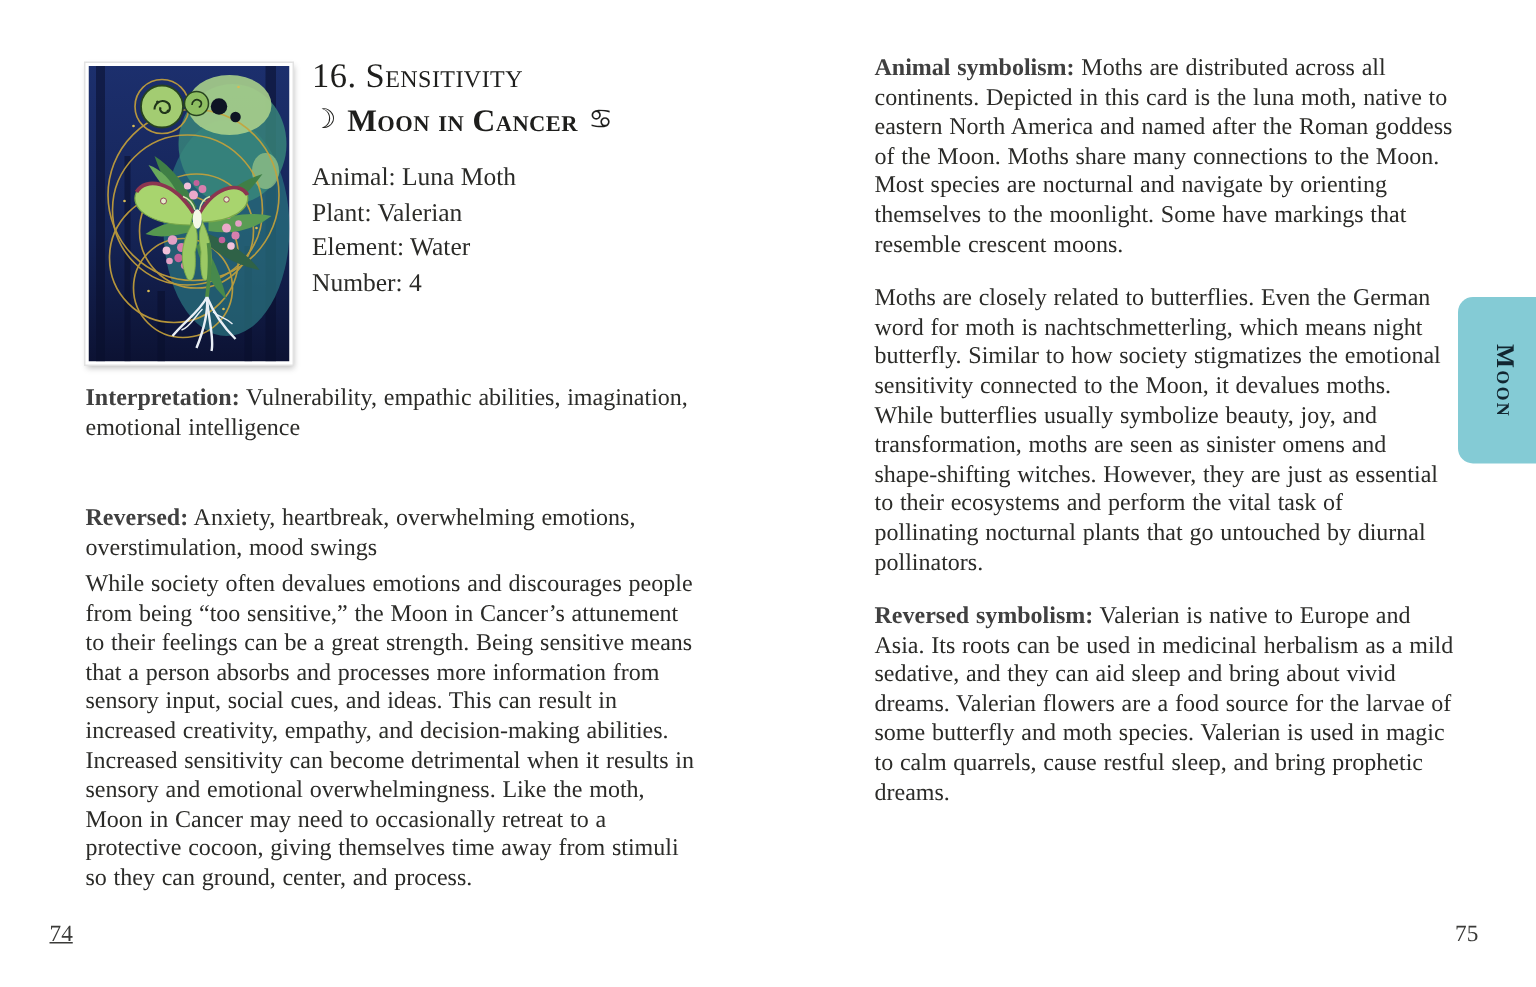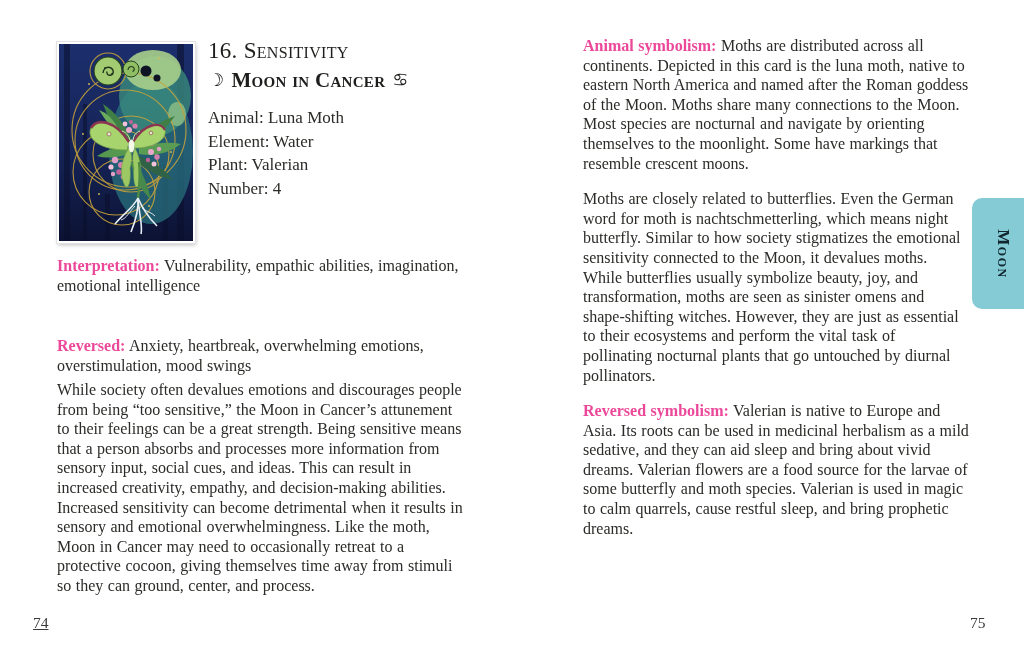--- a/index.html
+++ b/index.html
@@ -25,21 +25,21 @@
   .card-subtitle{
     font-size:21px;font-weight:700;font-variant:small-caps;
     letter-spacing:.3px;margin:4px 0 0 0;color:#1e1e1c;
     display:flex;align-items:center;gap:7px;
   }
   .astro-symbol{font-family:"DejaVu Sans",sans-serif;font-size:18px;font-weight:400;}
   
   .details{left:208px;top:106px;font-size:17px;line-height:23.5px;}
   
   .para{font-size:16px;line-height:19.6px;word-spacing:.5px;}
-  .para b{color:#ec4899;}
+  .para b{color:#404040;}
   .interp{left:57px;top:240px;width:404px;}
   .reversed{left:57px;top:310px;width:410px;margin-top:26px;}
   .left-body{left:57px;top:364px;width:408px;}
   .right-col{left:583px;top:36px;width:386px;}
   .right-col p{margin:0 0 16px 0;}
   
   .pagenum{font-size:15.5px;color:#3a3a38;}
   .pn-left{left:33px;top:614px;text-decoration:underline;}
   .pn-right{left:970px;top:614px;}
   
@@ -161,22 +161,22 @@
   <h1 class="card-title">16. Sensitivity</h1>
   <h2 class="card-subtitle">
     <span class="astro-symbol">☽</span>
     <span>Moon in Cancer</span>
     <span class="astro-symbol">♋</span>
   </h2>
 </div>
 
 <div class="abs details">
   <div>Animal: Luna Moth</div>
+  <div>Plant: Valerian</div>
   <div>Element: Water</div>
-  <div>Plant: Valerian</div>
   <div>Number: 4</div>
 </div>
 
 <p class="abs para interp"><b>Interpretation:</b><span> Vulnerability, empathic abilities, imagination, emotional intelligence</span></p>
 
 <p class="abs para reversed"><b>Reversed:</b><span> Anxiety, heartbreak, overwhelming emotions, overstimulation, mood swings</span></p>
 
 <p class="abs para left-body">While society often devalues emotions and discourages people from being “too sensitive,” the Moon in Cancer’s attunement to their feelings can be a great strength. Being sensitive means that a person absorbs and processes more information from sensory input, social cues, and ideas. This can result in increased creativity, empathy, and decision-making abilities. Increased sensitivity can become detrimental when it results in sensory and emotional overwhelmingness. Like the moth, Moon in Cancer may need to occasionally retreat to a protective cocoon, giving themselves time away from stimuli so they can ground, center, and process.</p>
 
 <div class="abs pagenum pn-left">74</div>

